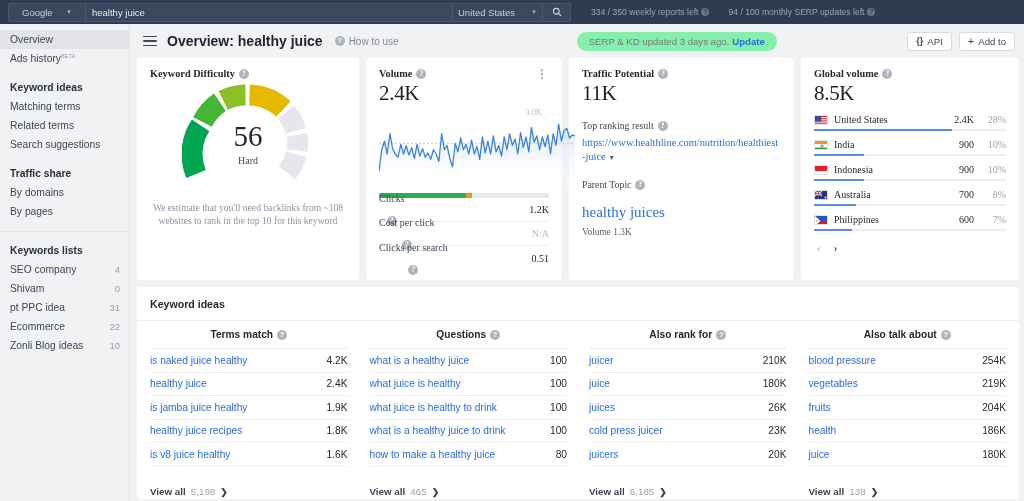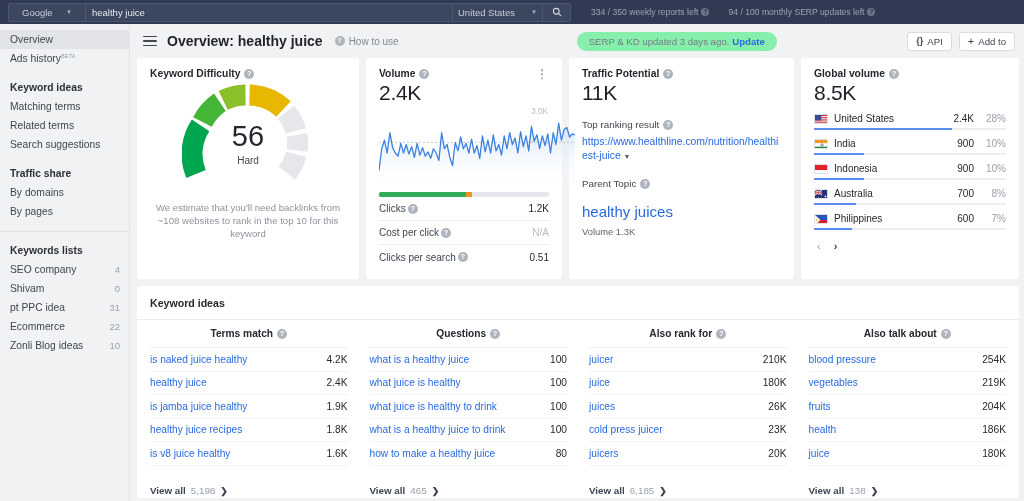--- a/index.html
+++ b/index.html
@@ -97,21 +97,21 @@
   .serppill b { color:#2a6ae0; font-weight:bold; }
   .hdbtns { margin-left:auto; display:flex; gap:7px; padding-right:3px;}
   .hdbtn {
     background:#fff; border:1px solid #d8dbe0; border-radius:3px;
     height:19px; display:flex; align-items:center; gap:4px;
     padding: 0 8px; font-size:9.6px; color:#3e4451;
   }
 
   
   .cardrow { display:flex; gap:7px; padding: 0 7px; }
-  .card { background:#fff; border-radius:3px; padding: 10px 13px; }
+  .card { background:#fff; border-radius:3px; padding: 10px 13px; font-family: Liberation Serif, serif; }
   .c1 { width:222px; }
   .c2 { width:196px; }
   .c3 { width:225px; }
   .c4 { width:218px; }
   .cardtitle {
     font-size:10.3px; font-weight:bold; color:#24282f;
     display:flex; align-items:center; gap:4px;
   }
   .bignum { font-size:21px; color:#1d2026; margin-top:2px; letter-spacing:-.3px; }
 
@@ -119,30 +119,30 @@
   .gaugewrap { height:110px; display:flex; align-items:center; justify-content:center; position:relative; }
   .gnum { position:absolute; top:41px; left:0; right:0; text-align:center; font-size:29px; color:#24282f; }
   .glab { position:absolute; top:76px; left:0; right:0; text-align:center; font-size:10px; color:#42474f; }
   .kdnote {
     text-align:center; font-size:9.6px; color:#8d939d; line-height:13px; margin-top:12px;
   }
 
   
   .dots { margin-left:auto; color:#9aa0ab; font-size:12px; letter-spacing:1px; line-height:8px;}
   .spark { position:relative; height:76px; margin-top:6px; }
-  .sparktop { position:absolute; right:1px; top:-4px; font-size:8.2px; color:#b6bbc3; }
+  .sparktop { position:absolute; right:7px; top:-4px; font-size:8.2px; color:#b6bbc3; }
   .clickbar { height:5px; background:#e6e8eb; border-radius:2px; display:flex; overflow:hidden; margin-top:5px;}
   .cb-green { width:51%; background:#2eab56; }
   .cb-orange { width:3.5%; background:#f59120; }
   .vrow {
     display:flex; justify-content:space-between; align-items:center;
     height:24px; border-bottom:1px solid #edeef0; font-size:10px; color:#3e4451;
   }
   .vrow:last-child { border-bottom:none; }
-  .vrow .lbl { display:flex; align-items:center; gap:2px; }
+  .vrow .lbl { display:flex; align-items:center; gap:12px;flex-direction:column; }
   .vrow .val { color:#24282f; }
   .vrow .val.na { color:#b6bbc3; }
 
   
   .tp-sub { font-size:9.8px; color:#42474f; display:flex; align-items:center; gap:4px; margin-top:14px; }
   .tp-link { color:#2a6ae0; font-size:10.4px; line-height:14px; margin-top:5px; word-break:break-all; }
   .tp-caret { color:#5a5f68; font-size:7px; }
   .tp-topic { color:#2a6ae0; font-size:15px; margin-top:14px; }
   .tp-vol { font-size:9.4px; color:#5a5f68; margin-top:6px; }
 

